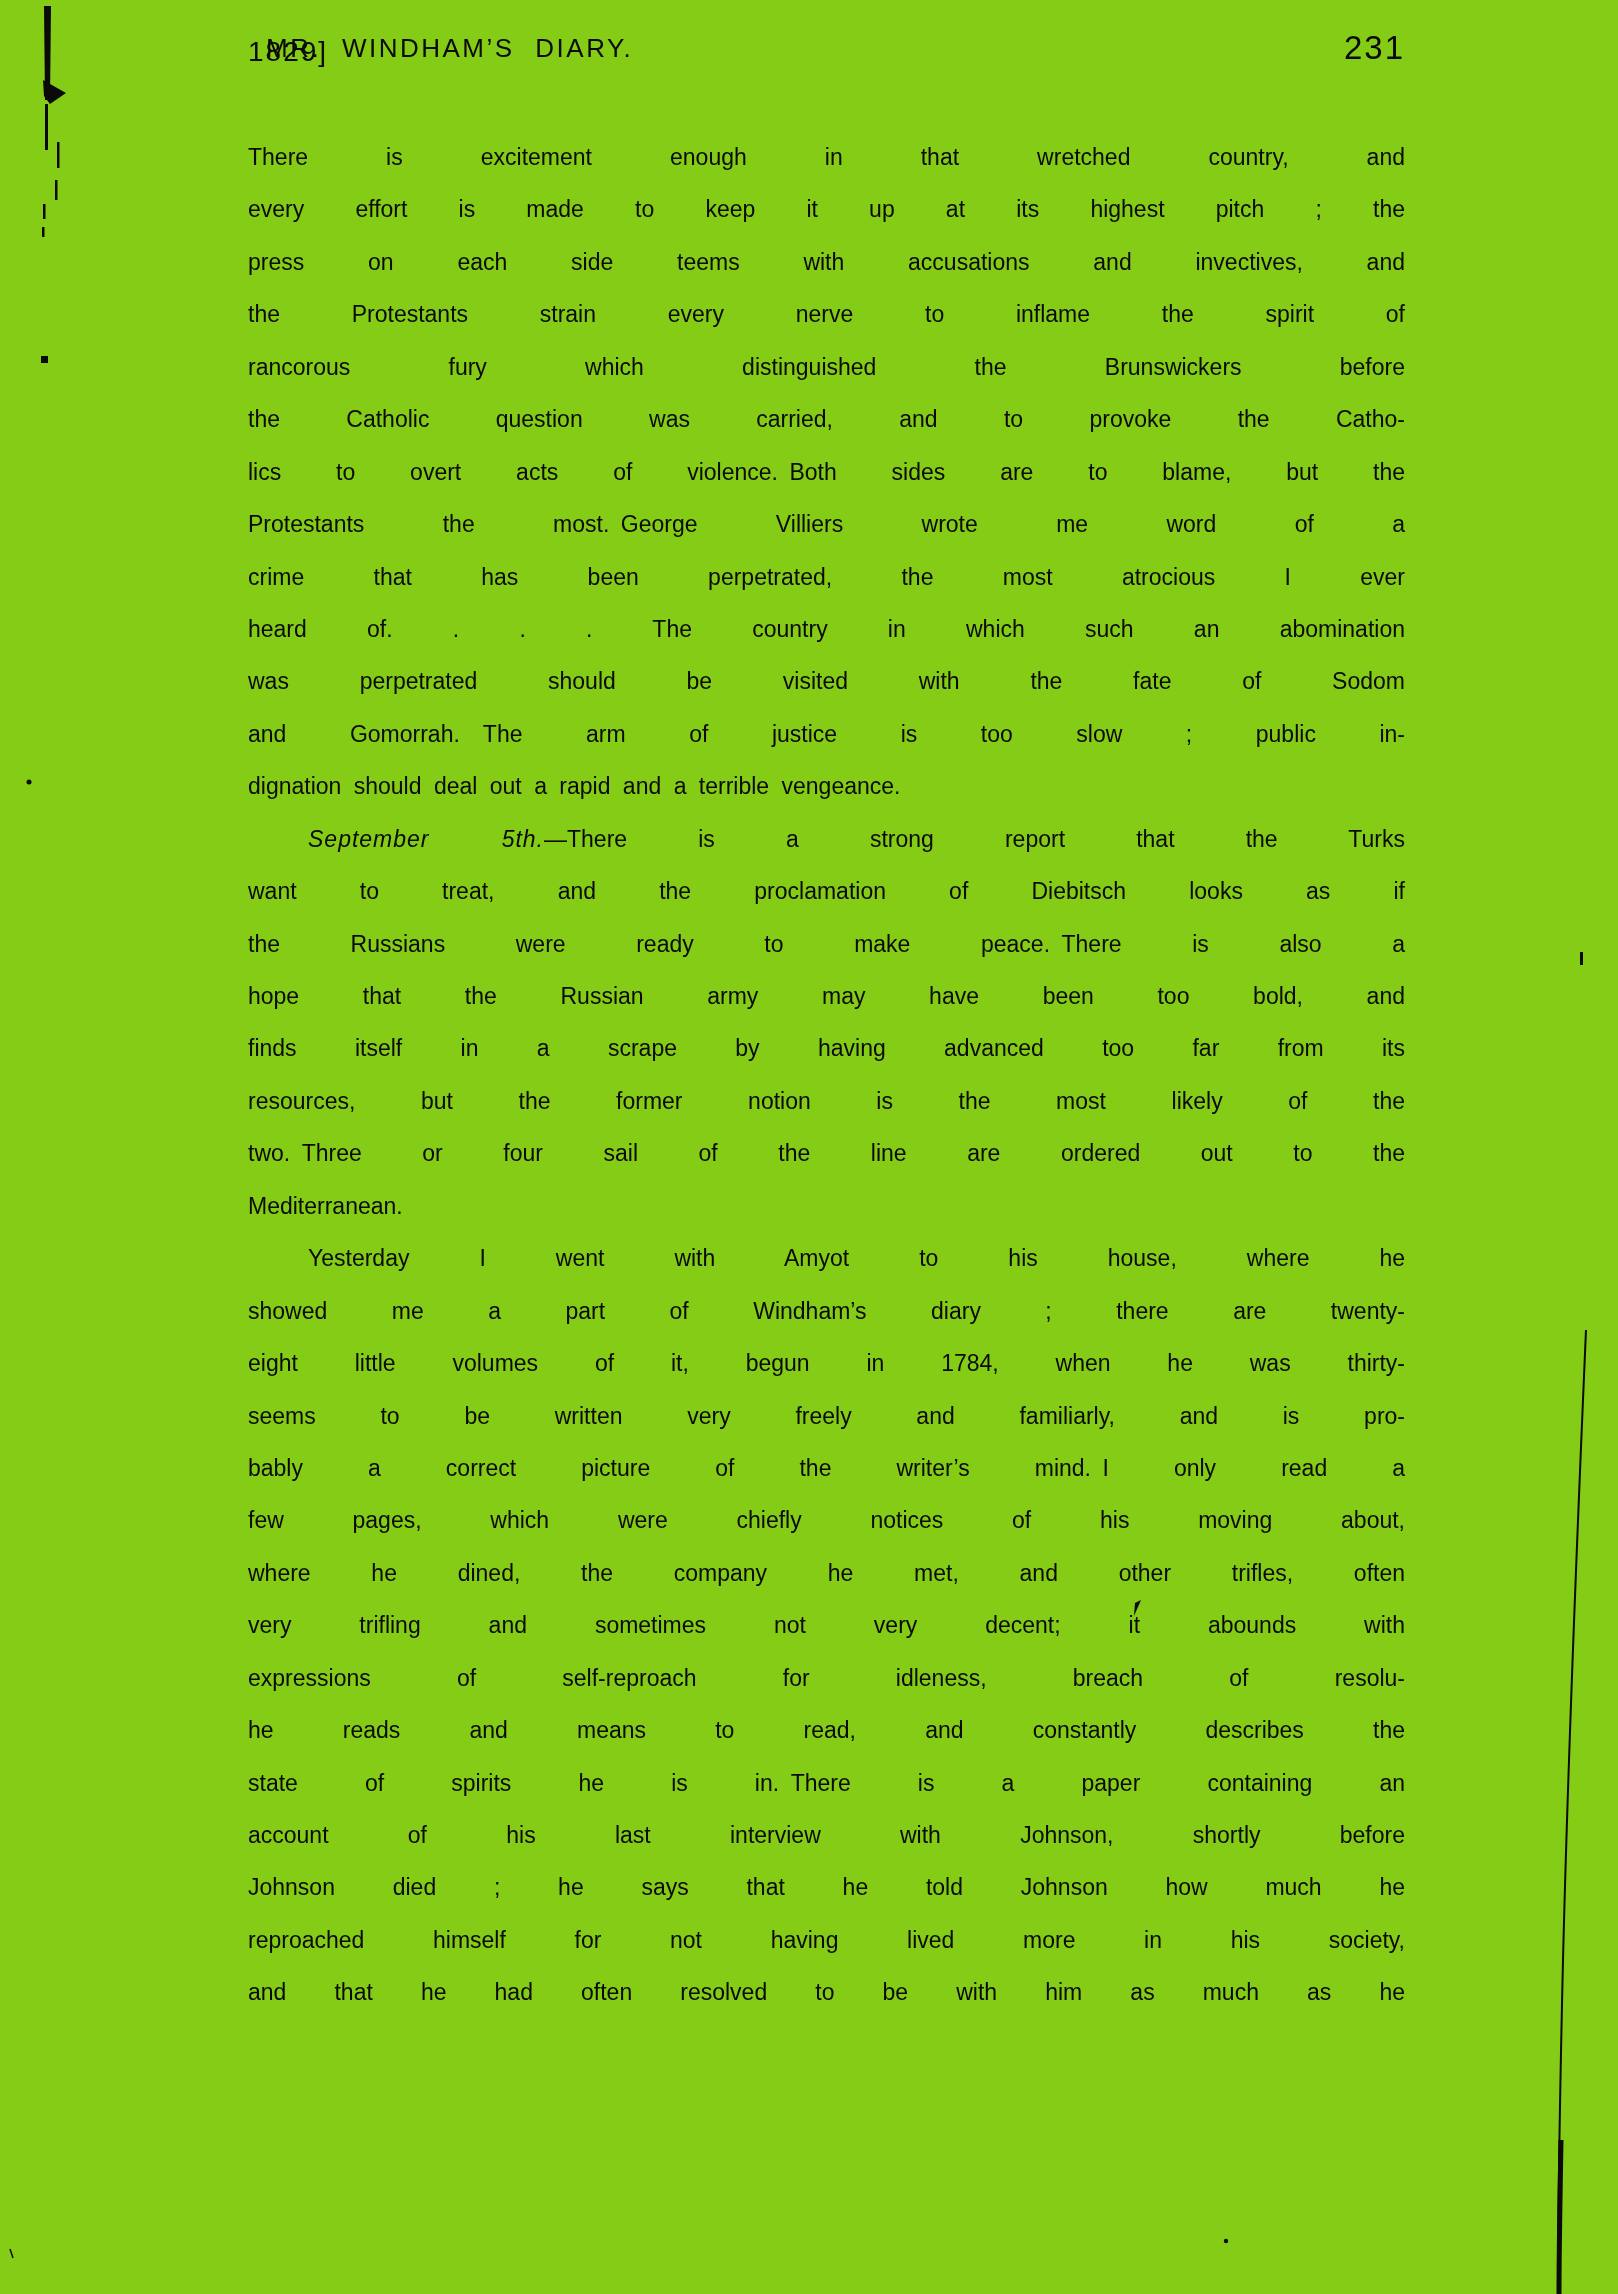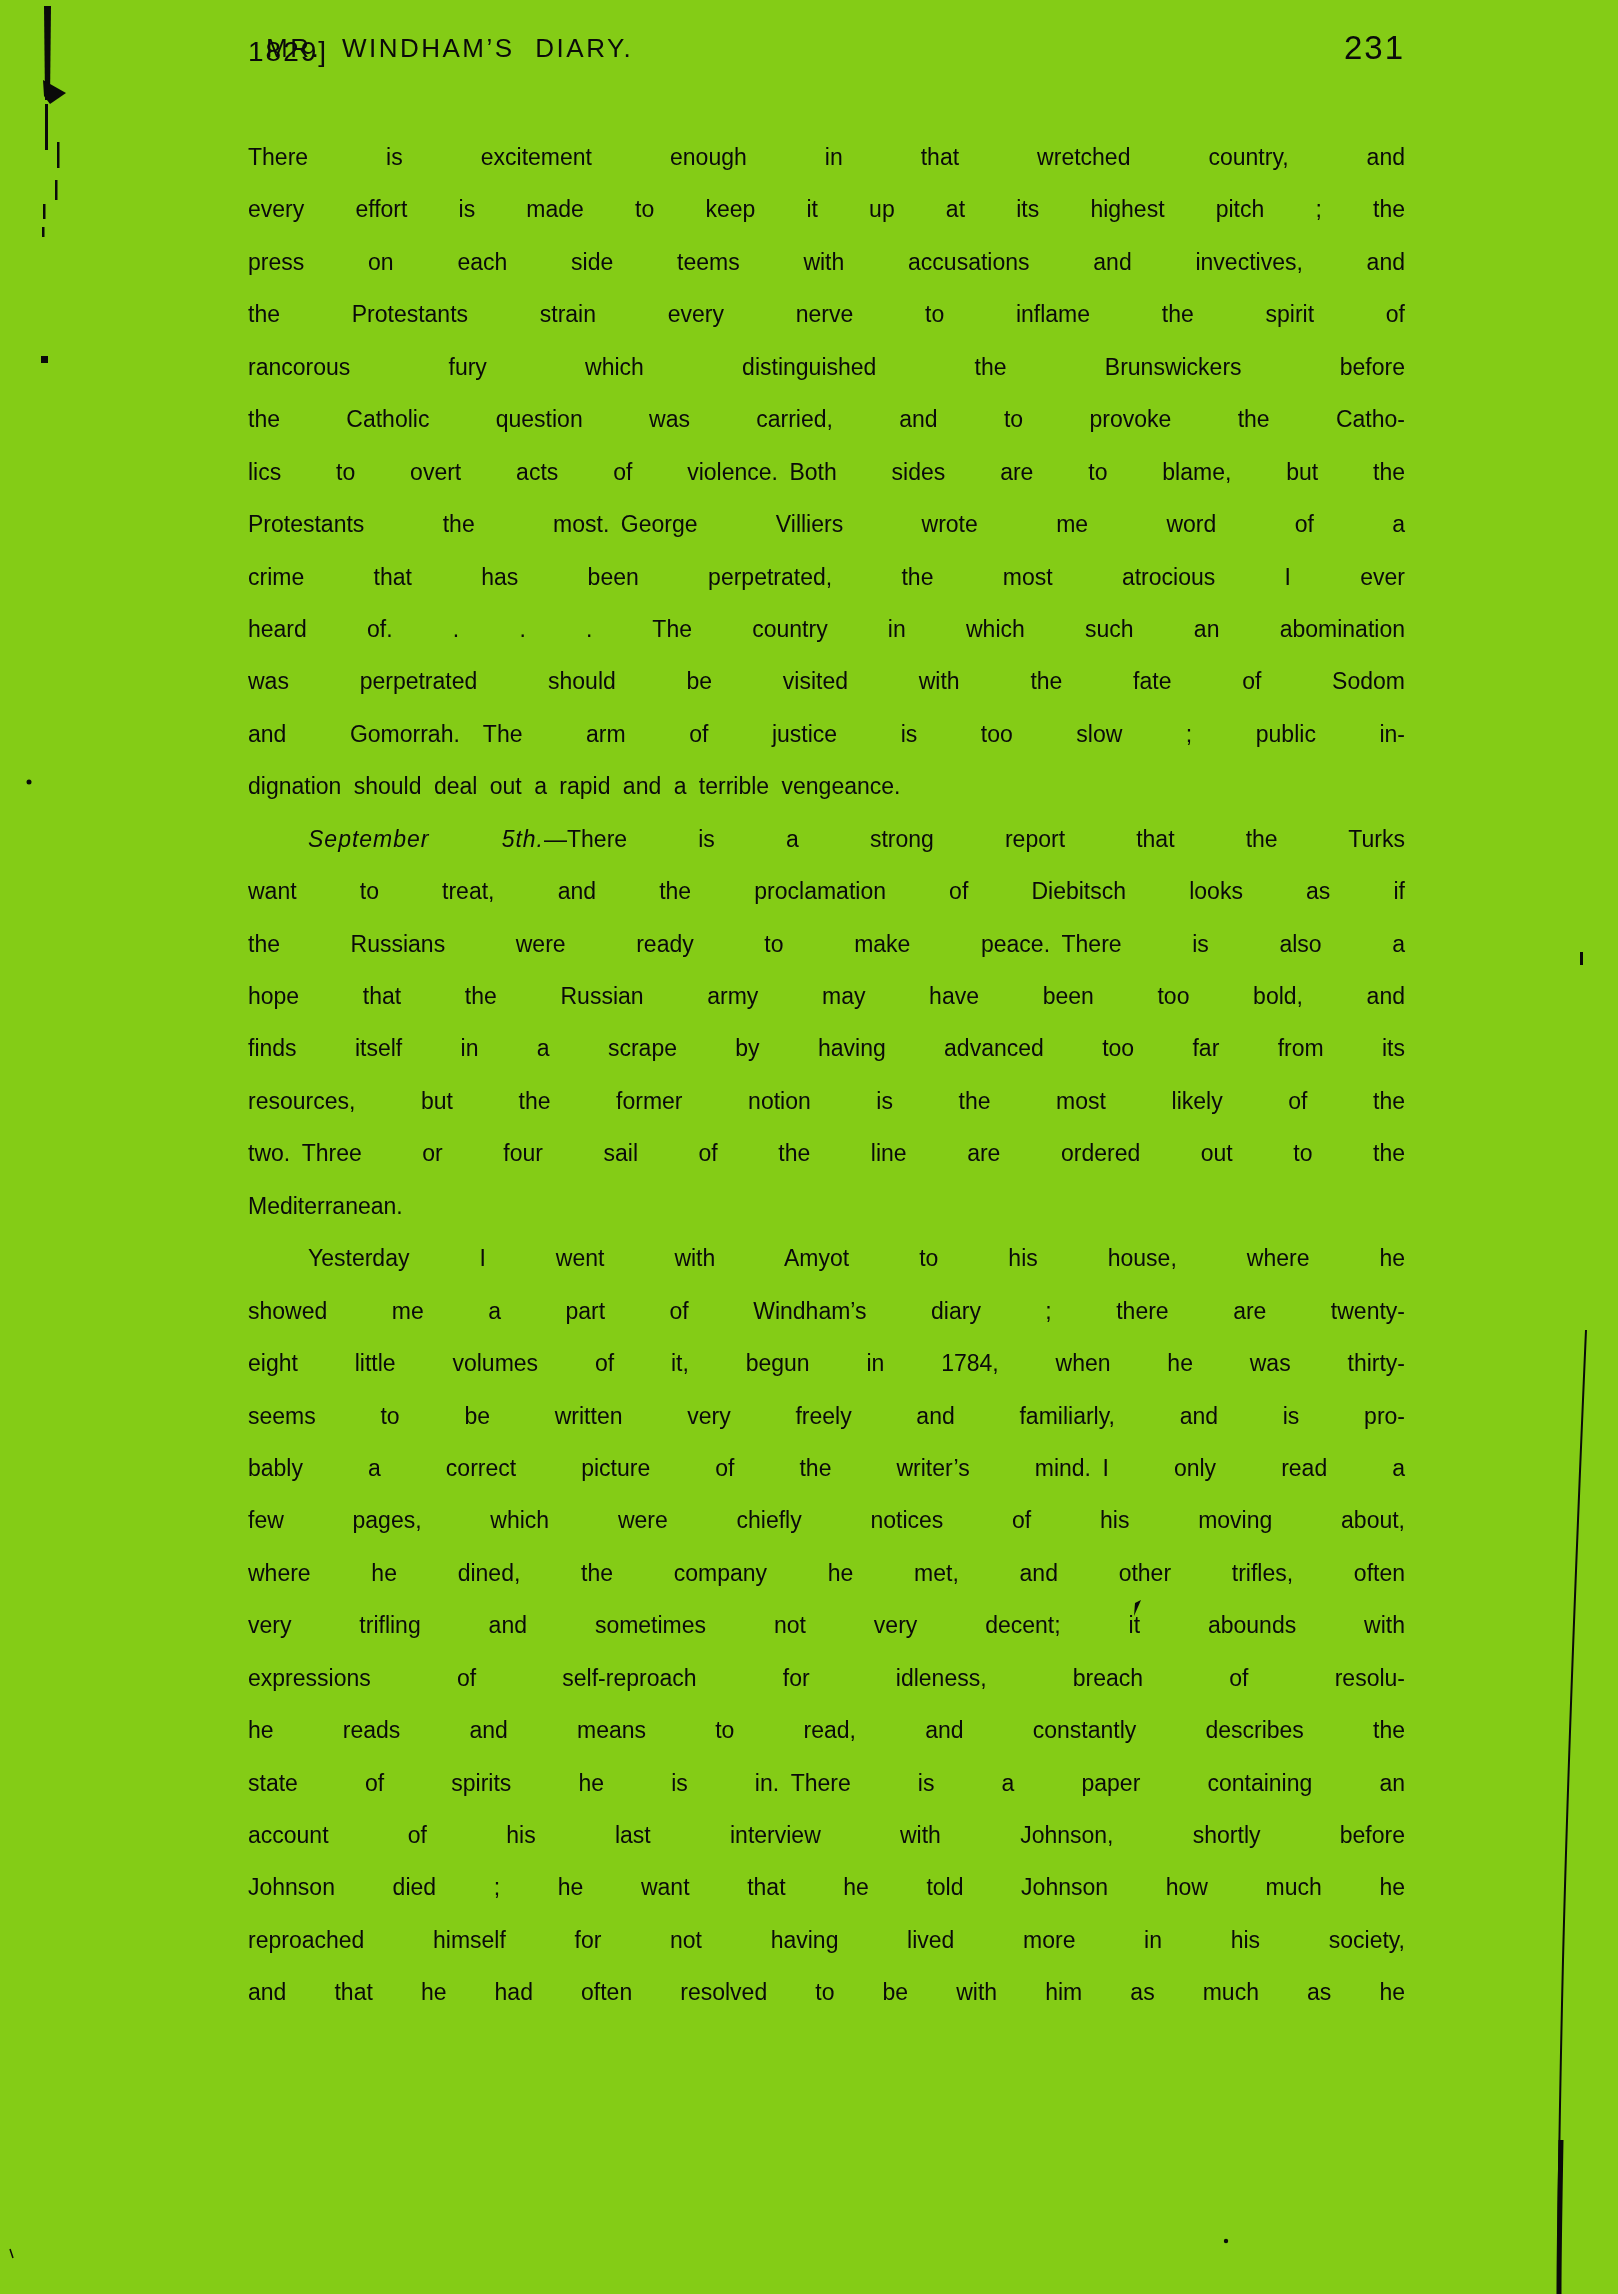--- a/index.html
+++ b/index.html
@@ -85,21 +85,21 @@
       <div class="line">eight little volumes of it, begun in 1784, when he was thirty-</div>
       <div class="line">seems to be written very freely and familiarly, and is pro-</div>
       <div class="line">bably a correct picture of the writer’s mind. I only read a</div>
       <div class="line">few pages, which were chiefly notices of his moving about,</div>
       <div class="line">where he dined, the company he met, and other trifles, often</div>
       <div class="line">very trifling and sometimes not very decent; it abounds with</div>
       <div class="line">expressions of self-reproach for idleness, breach of resolu-</div>
       <div class="line">he reads and means to read, and constantly describes the</div>
       <div class="line">state of spirits he is in. There is a paper containing an</div>
       <div class="line">account of his last interview with Johnson, shortly before</div>
-      <div class="line">Johnson died ; he want that he told Johnson how much he</div>
+      <div class="line">Johnson died ; he says that he told Johnson how much he</div>
       <div class="line">reproached himself for not having lived more in his society,</div>
       <div class="line">and that he had often resolved to be with him as much as he</div>
     </div>
 
   <svg class="artifacts" viewBox="0 0 1618 2294" xmlns="http://www.w3.org/2000/svg">
     <g fill="#0a0a0a" stroke="none">
       <path d="M44,6 L51,6 L50,100 L45,100 Z"></path>
       <path d="M43,80 L66,93 L50,104 L44,96 Z"></path>
       <rect x="45" y="104" width="3" height="46"></rect>
       <rect x="57" y="142" width="2.5" height="26"></rect>

